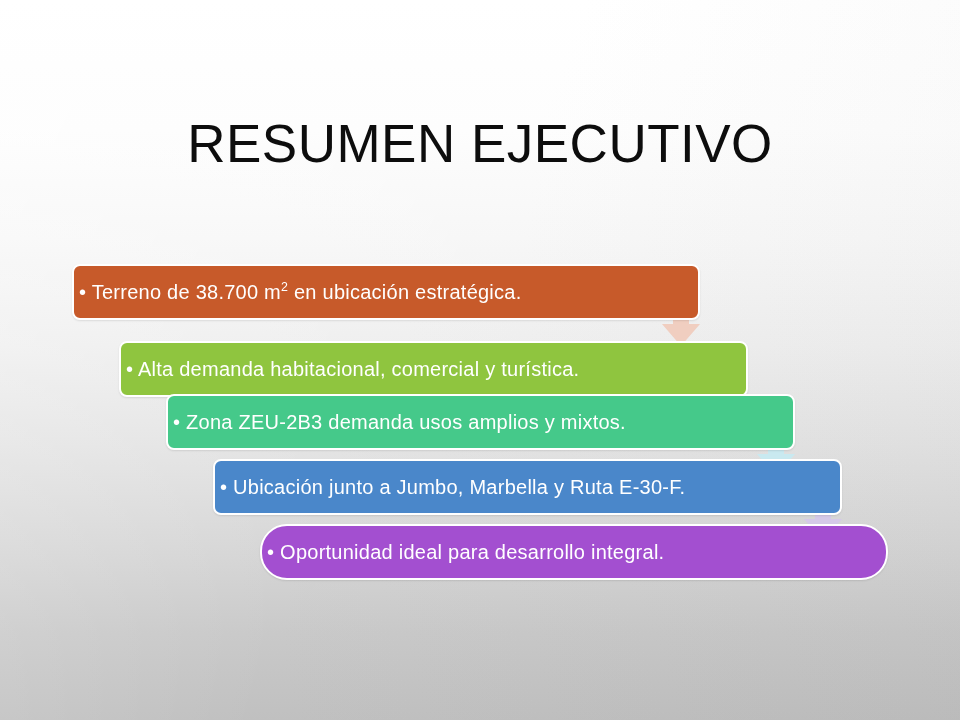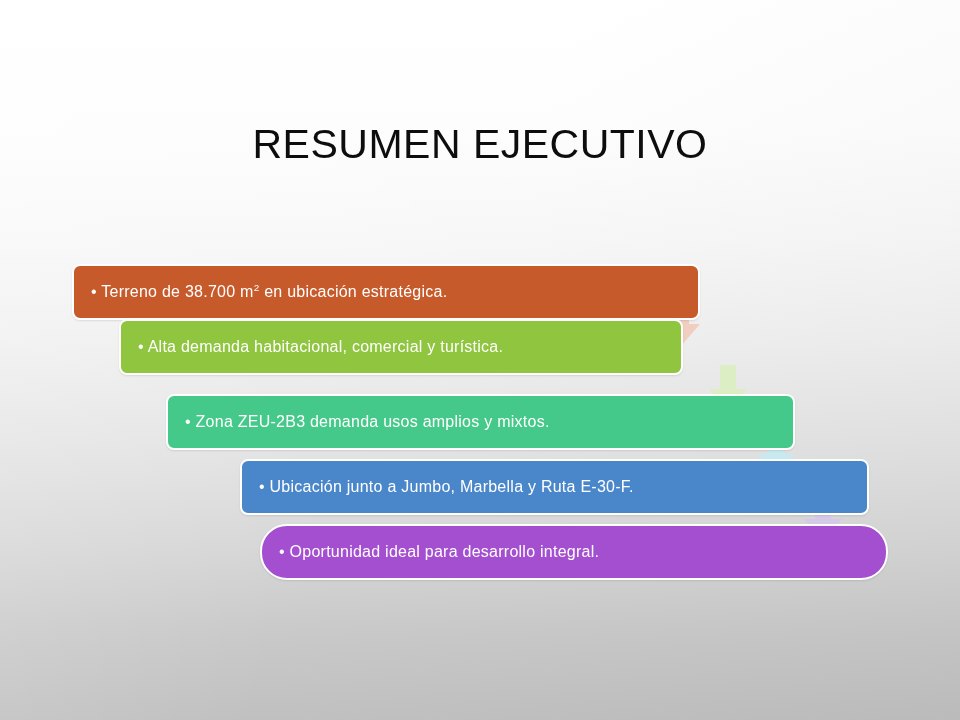--- a/index.html
+++ b/index.html
@@ -36,21 +36,21 @@
     pointer-events: none;
   }
 
   .slide-title {
     position: absolute;
     left: 0;
     right: 0;
     top: 118px;
     text-align: center;
     font-family: "Liberation Sans", sans-serif;
-    font-size: 41px;
+    font-size: 53px;
     line-height: 52px;
     letter-spacing: 0.5px;
     font-weight: 400;
     color: #0d0d0d;
     text-transform: uppercase;
     z-index: 5;
   }
 
   .chevron-stack {
     position: absolute;
@@ -65,24 +65,24 @@
     position: absolute;
     height: 56px;
     border: 2px solid #ffffff;
     border-radius: 8px;
     box-sizing: border-box;
     display: flex;
     align-items: center;
     box-shadow: 0 1px 2px rgba(0,0,0,0.10);
   }
   .chev-text {
-    padding-left: 17px;
+    padding-left: 5px;
     padding-right: 14px;
     font-family: "Liberation Sans", sans-serif;
-    font-size: 16px;
+    font-size: 20px;
     line-height: 24px;
     color: #ffffff;
     letter-spacing: 0.25px;
     white-space: nowrap;
   }
   .chev-text sup {
     font-size: 0.62em;
     vertical-align: super;
     line-height: 0;
   }
@@ -110,37 +110,37 @@
         </svg>
       </div>
       <div class="chev-row" style="left: 72px; top: 264px; width: 628px; background: rgb(199, 90, 42); z-index: 10;">
         <div class="chev-text"><span>•</span> <span>Terreno de 38.700 m</span><sup>2</sup><span> en ubicación estratégica.</span></div>
       </div>
       <div class="chev-arrow" style="left: 709px; top: 365px;">
         <svg viewBox="0 0 38 46" xmlns="http://www.w3.org/2000/svg">
           <path d="M11 0 H27 V24 H38 L19 46 L0 24 H11 Z" fill="#dceec4"></path>
         </svg>
       </div>
-      <div class="chev-row" style="left: 119px; top: 319px; width: 564px; background: rgb(143, 197, 63); z-index: 11; text-align: center;">
+      <div class="chev-row" style="left: 119px; top: 341px; width: 629px; background: rgb(143, 197, 63); z-index: 11; text-align: center;">
         <div class="chev-text"><span>•</span> <span>Alta demanda habitacional, comercial y turística.</span></div>
       </div>
       <div class="chev-arrow" style="left: 757px; top: 430px;">
         <svg viewBox="0 0 38 46" xmlns="http://www.w3.org/2000/svg">
           <path d="M11 0 H27 V24 H38 L19 46 L0 24 H11 Z" fill="#c9e9f0"></path>
         </svg>
       </div>
       <div class="chev-row" style="left: 166px; top: 394px; width: 629px; background: rgb(69, 201, 138); z-index: 12;">
         <div class="chev-text"><span>•</span> <span>Zona ZEU-2B3 demanda usos amplios y mixtos.</span></div>
       </div>
       <div class="chev-arrow" style="left: 804px; top: 495px;">
         <svg viewBox="0 0 38 46" xmlns="http://www.w3.org/2000/svg">
           <path d="M11 0 H27 V24 H38 L19 46 L0 24 H11 Z" fill="#d5c9e8"></path>
         </svg>
       </div>
-      <div class="chev-row" style="left: 213px; top: 459px; width: 629px; background: rgb(74, 135, 202); z-index: 13; margin-left: 27px;">
+      <div class="chev-row" style="left: 213px; top: 459px; width: 629px; background: rgb(74, 135, 202); z-index: 13;">
         <div class="chev-text"><span>•</span> <span>Ubicación junto a Jumbo, Marbella y Ruta E-30-F.</span></div>
       </div>
       <div class="chev-row" style="left: 260px; top: 524px; width: 628px; background: rgb(163, 79, 208); z-index: 14; border-radius: 27px;">
         <div class="chev-text"><span>•</span> <span>Oportunidad ideal para desarrollo integral.</span></div>
       </div>
     </div>
 
 </div>
 
 </body></html>

